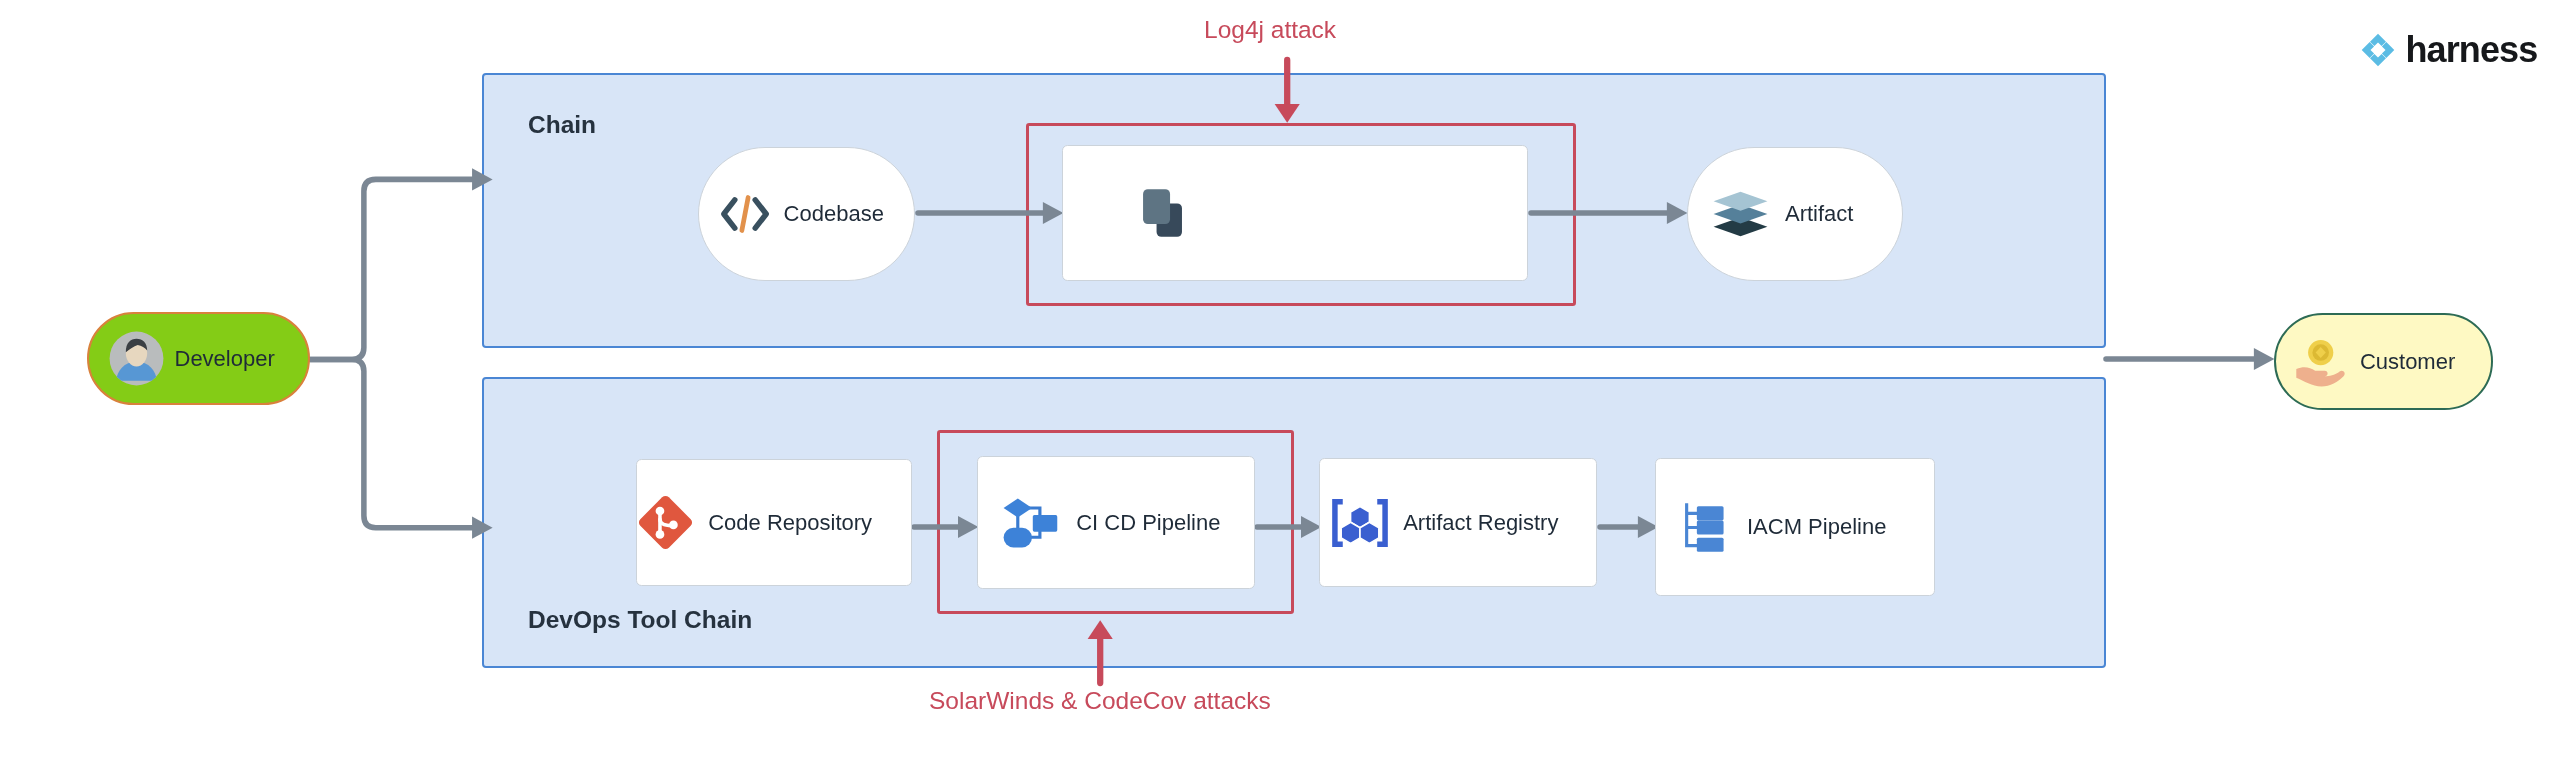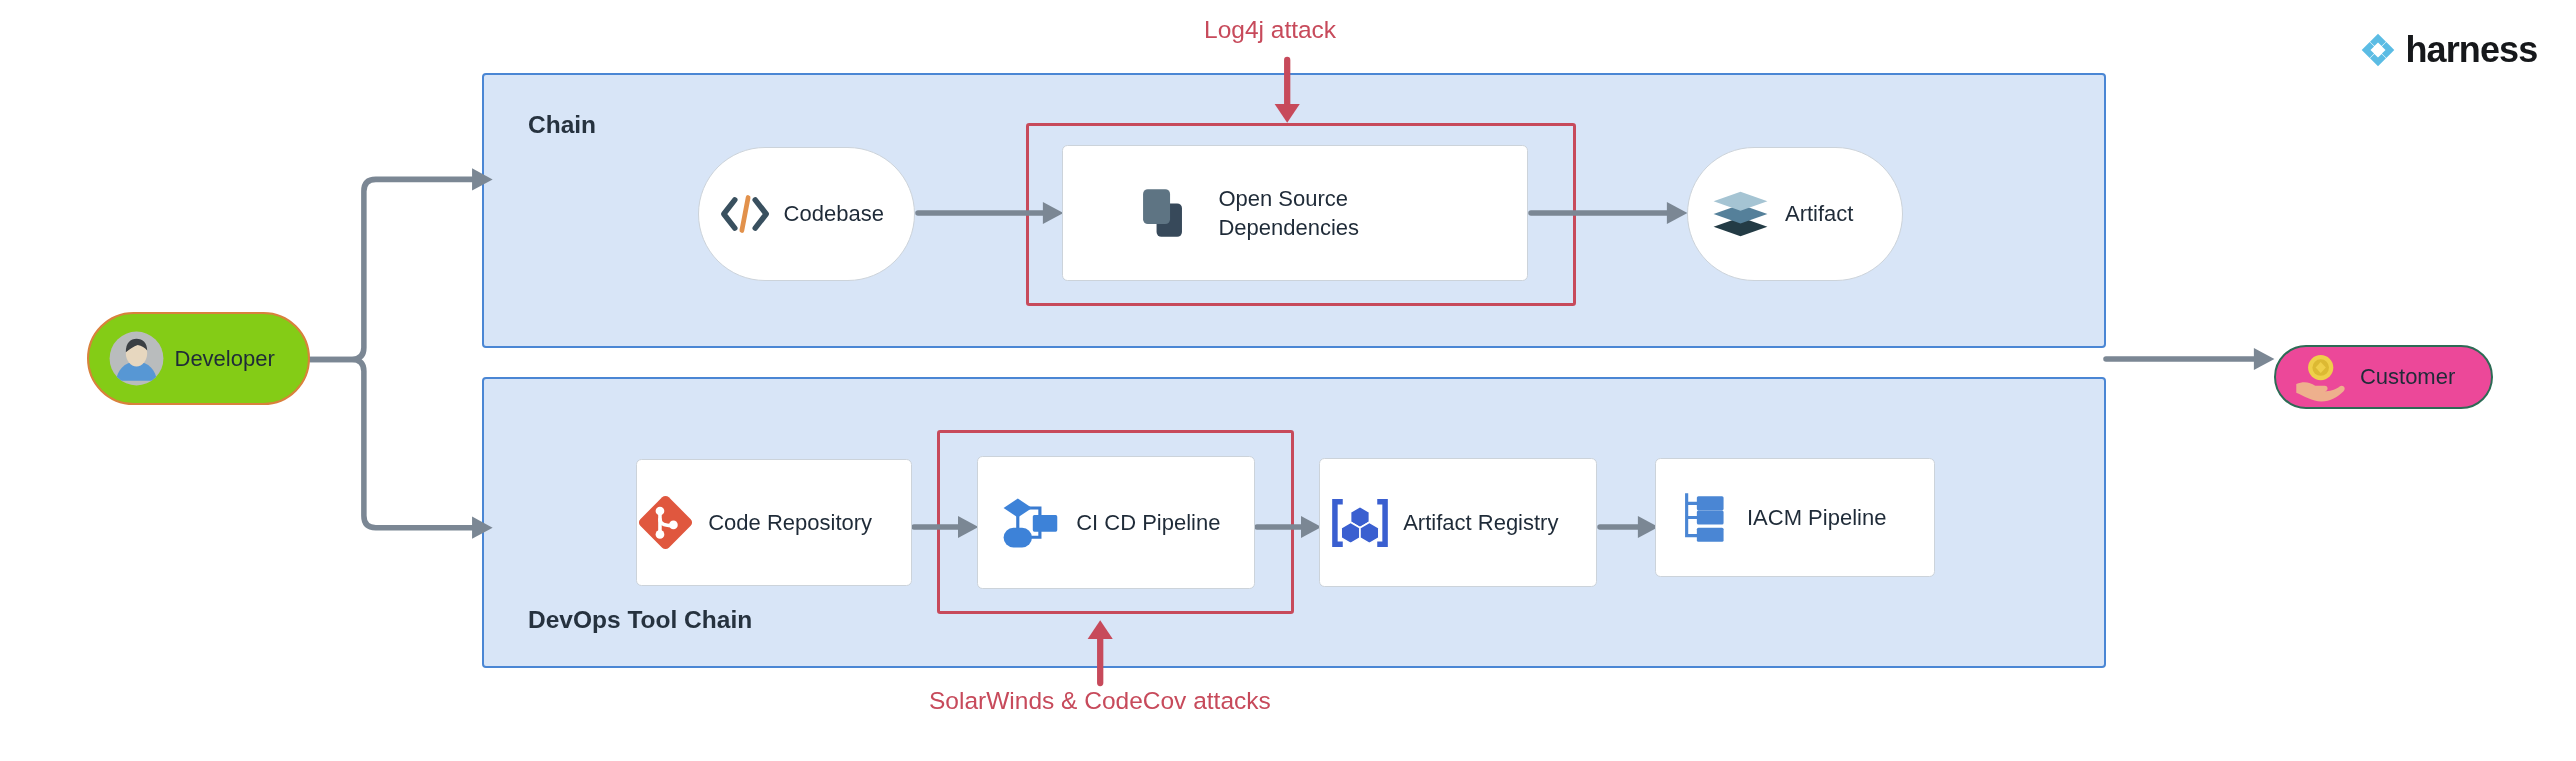--- a/index.html
+++ b/index.html
@@ -122,42 +122,42 @@
   }
   #node-cicd {
     left: 977px; top: 456px; width: 278px; height: 133px;
     padding-left: 24px; gap: 14.2px;
   }
   #node-artifact-registry {
     left: 1319px; top: 458px; width: 278px; height: 129px;
     padding-left: 11px; gap: 14.2px;
   }
   #node-iacm {
-    left: 1655px; top: 458px; width: 280px; height: 119px;
+    left: 1655px; top: 458px; width: 280px; height: 138px;
     padding-left: 24px; gap: 16px;
   }
 
   
   .actor {
     box-sizing: border-box;
     display: flex;
     align-items: center;
     border-radius: 789px;
   }
   #node-developer {
     left: 87px; top: 312px; width: 223px; height: 93px;
     background: #84cc16;
     border: 2.4px solid #d9813c;
     padding-left: 19px; gap: 9.5px;
   }
   #node-customer {
-    left: 2274px; top: 313px; width: 219px; height: 64px;
-    background: #ec4899;
+    left: 2274px; top: 313px; width: 219px; height: 97px;
+    background: #fef9c3;
     border: 2.4px solid #2d6b55;
-    padding-left: 17.4px; gap: 9.5px; margin-top: 32px;
+    padding-left: 17.4px; gap: 9.5px;
   }
   .actor .node-label { font-size: 22px; }
 
   
   .connector { overflow: visible; }
   #conn-developer-split { left: 310px;  top: 162px; }
   #conn-codebase-osd    { left: 918px; top: 201px; }
   #conn-osd-artifact    { left: 1531px; top: 201px; }
   #conn-apps-customer   { left: 2106px; top: 347px; }
   #conn-repo-cicd       { left: 914px; top: 515px; }
@@ -238,22 +238,20 @@
     <span class="node-label">Codebase</span>
   </div>
 
   <div class="abs node node-rect" id="node-osd">
     <span class="node-icon">
       <svg width="51" height="54" viewBox="0 0 64 68">
         <rect x="22" y="22" width="32" height="42" rx="6" fill="#37495a"></rect>
         <rect x="5" y="4" width="34" height="44" rx="6" fill="#5e7483"></rect>
       </svg>
     </span>
-    <span class="node-label">Open Source
-Dependencies</span>
   </div>
 
   <div class="abs node node-pill" id="node-artifact">
     <span class="node-icon">
       <svg width="57" height="54" viewBox="0 0 72 68">
         <polygon points="36,38 70,50 36,62 2,50" fill="#233b45"></polygon>
         <polygon points="36,22 70,34 36,46 2,34" fill="#55809a"></polygon>
         <polygon points="36,6 70,18 36,30 2,18" fill="#a5c4d3"></polygon>
       </svg>
     </span>

